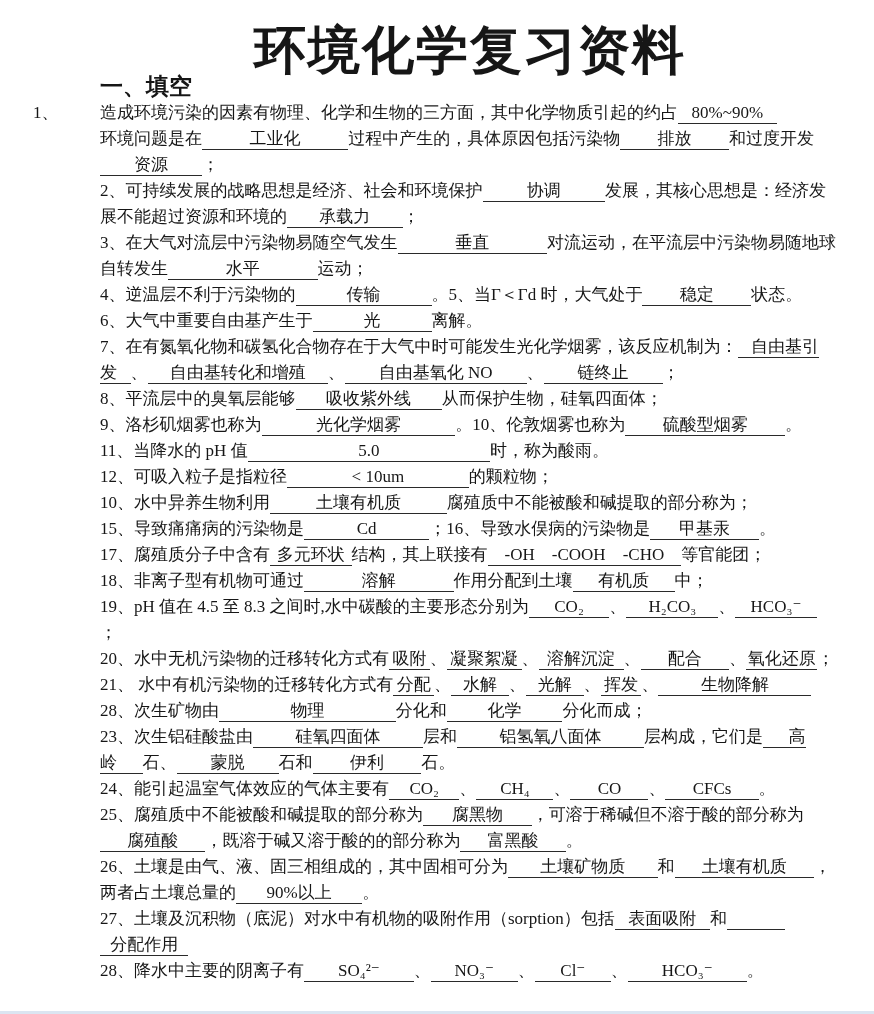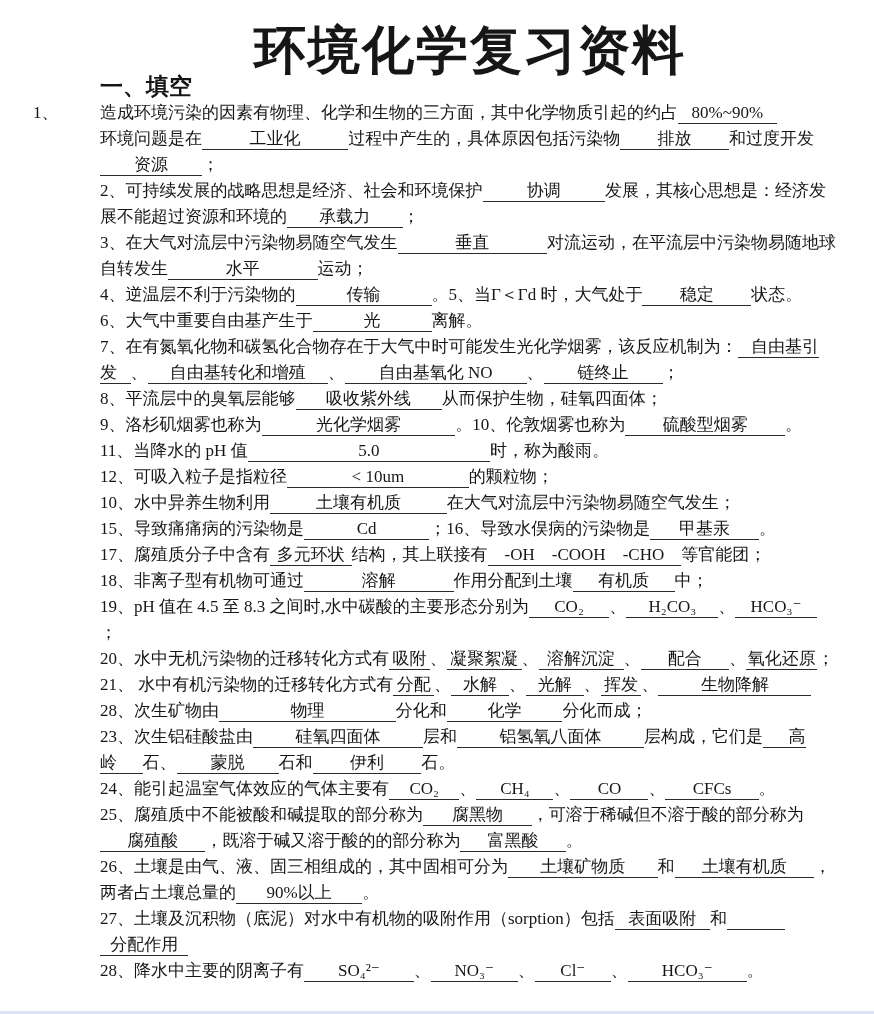--- a/index.html
+++ b/index.html
@@ -70,21 +70,21 @@
       <p class="item item-hanging"><span class="num">1、</span><span class="t">造成环境污染的因素有物理、化学和生物的三方面，其中化学物质引起的约占</span><span class="blank" style="padding-left: 0.8em; padding-right: 0.8em;">80%~90%</span><br><span class="t">环境问题是在</span><span class="blank" style="padding-left: 2.8em; padding-right: 2.8em;">工业化</span><span class="t">过程中产生的，具体原因包括污染物</span><span class="blank" style="padding-left: 2.2em; padding-right: 2.2em;">排放</span><span class="t">和过度开发</span><span class="blank" style="padding-left: 2em; padding-right: 2em;">资源</span><span class="t">；</span></p>
       <p class="item"><span class="t">2、可持续发展的战略思想是经济、社会和环境保护</span><span class="blank" style="padding-left: 2.6em; padding-right: 2.6em; font-family: Liberation Serif, serif;">协调</span><span class="t">发展，其核心思想是：经济发展不能超过资源和环境的</span><span class="blank" style="padding-left: 1.9em; padding-right: 1.9em;">承载力</span><span class="t">；</span></p>
       <p class="item"><span class="t">3、在大气对流层中污染物易随空气发生</span><span class="blank" style="padding-left: 3.4em; padding-right: 3.4em;">垂直</span><span class="t">对流运动，在平流层中污染物易随地球自转发生</span><span class="blank" style="padding-left: 3.4em; padding-right: 3.4em;">水平</span><span class="t">运动；</span></p>
       <p class="item"><span class="t">4、逆温层不利于污染物的</span><span class="blank" style="padding-left: 3em; padding-right: 3em;">传输</span><span class="t">。5、当Γ＜Γd 时，大气处于</span><span class="blank" style="padding-left: 2.2em; padding-right: 2.2em; text-align: center;">稳定</span><span class="t">状态。</span></p>
       <p class="item"><span class="t">6、大气中重要自由基产生于</span><span class="blank" style="padding-left: 3em; padding-right: 3em;">光</span><span class="t">离解。</span></p>
       <p class="item"><span class="t">7、在有氮氧化物和碳氢化合物存在于大气中时可能发生光化学烟雾，该反应机制为：</span><span class="blank" style="padding-left: 0.8em; padding-right: 0.8em;">自由基引发</span><span class="t">、</span><span class="blank" style="padding-left: 1.3em; padding-right: 1.3em;">自由基转化和增殖</span><span class="t">、</span><span class="blank" style="padding-left: 2em; padding-right: 2em;">自由基氧化 NO</span><span class="t">、</span><span class="blank" style="padding-left: 2em; padding-right: 2em;">链终止</span><span class="t">；</span></p>
       <p class="item"><span class="t">8、平流层中的臭氧层能够</span><span class="blank" style="padding-left: 1.8em; padding-right: 1.8em; margin-top: 44px;">吸收紫外线</span><span class="t">从而保护生物，硅氧四面体；</span></p>
       <p class="item"><span class="t">9、洛杉矶烟雾也称为</span><span class="blank" style="padding-left: 3.2em; padding-right: 3.2em;">光化学烟雾</span><span class="t">。10、伦敦烟雾也称为</span><span class="blank" style="padding-left: 2.2em; padding-right: 2.2em;">硫酸型烟雾</span><span class="t">。</span></p>
       <p class="item"><span class="t">11、当降水的 pH 值</span><span class="blank" style="padding-left: 6.5em; padding-right: 6.5em;">5.0</span><span class="t">时，称为酸雨。</span></p>
       <p class="item"><span class="t">12、可吸入粒子是指粒径</span><span class="blank" style="padding-left: 3.8em; padding-right: 3.8em;">&lt; 10um</span><span class="t">的颗粒物；</span></p>
-      <p class="item"><span class="t">10、水中异养生物利用</span><span class="blank" style="padding-left: 2.7em; padding-right: 2.7em;">土壤有机质</span><span class="t">在大气对流层中污染物易随空气发生；</span></p>
+      <p class="item"><span class="t">10、水中异养生物利用</span><span class="blank" style="padding-left: 2.7em; padding-right: 2.7em;">土壤有机质</span><span class="t">腐殖质中不能被酸和碱提取的部分称为；</span></p>
       <p class="item"><span class="t">15、导致痛痛病的污染物是</span><span class="blank" style="padding-left: 3.1em; padding-right: 3.1em;">Cd</span><span class="t">；16、导致水俣病的污染物是</span><span class="blank" style="padding-left: 1.7em; padding-right: 1.7em;">甲基汞</span><span class="t">。</span></p>
       <p class="item"><span class="t">17、腐殖质分子中含有</span><span class="blank" style="padding-left: 0.4em; padding-right: 0.4em;">多元环状</span><span class="t">结构，其上联接有</span><span class="blank" style="padding-left: 1em; padding-right: 1em;">-OH　-COOH　-CHO</span><span class="t">等官能团；</span></p>
       <p class="item"><span class="t">18、非离子型有机物可通过</span><span class="blank" style="padding-left: 3.4em; padding-right: 3.4em;">溶解</span><span class="t">作用分配到土壤</span><span class="blank" style="padding-left: 1.5em; padding-right: 1.5em;">有机质</span><span class="t">中；</span></p>
       <p class="item"><span class="t">19、pH 值在 4.5 至 8.3 之间时,水中碳酸的主要形态分别为</span><span class="blank" style="padding-left: 1.5em; padding-right: 1.5em;">CO₂</span><span class="t">、</span><span class="blank" style="padding-left: 1.3em; padding-right: 1.3em;">H₂CO₃</span><span class="t">、</span><span class="blank" style="padding-left: 0.9em; padding-right: 0.9em;">HCO₃⁻</span><br><span class="t">；</span></p>
       <p class="item"><span class="t">20、水中无机污染物的迁移转化方式有</span><span class="blank" style="padding-left: 0.2em; padding-right: 0.2em;">吸附</span><span class="t">、</span><span class="blank" style="padding-left: 0.2em; padding-right: 0.2em;">凝聚絮凝</span><span class="t">、</span><span class="blank" style="padding-left: 0.5em; padding-right: 0.5em;">溶解沉淀</span><span class="t">、</span><span class="blank" style="padding-left: 1.6em; padding-right: 1.6em;">配合</span><span class="t">、</span><span class="blank" style="padding-left: 0.1em; padding-right: 0.1em;">氧化还原</span><span class="t">；</span></p>
       <p class="item"><span class="t">21、 水中有机污染物的迁移转化方式有</span><span class="blank" style="padding-left: 0.2em; padding-right: 0.2em;">分配</span><span class="t">、</span><span class="blank" style="padding-left: 0.7em; padding-right: 0.7em;">水解</span><span class="t">、</span><span class="blank" style="padding-left: 0.7em; padding-right: 0.7em;">光解</span><span class="t">、</span><span class="blank" style="padding-left: 0.2em; padding-right: 0.2em;">挥发</span><span class="t">、</span><span class="blank" style="padding-left: 2.5em; padding-right: 2.5em;">生物降解</span></p>
       <p class="item"><span class="t">28、次生矿物由</span><span class="blank" style="padding-left: 4.2em; padding-right: 4.2em;">物理</span><span class="t">分化和</span><span class="blank" style="padding-left: 2.4em; padding-right: 2.4em;">化学</span><span class="t">分化而成；</span></p>
       <p class="item"><span class="t">23、次生铝硅酸盐由</span><span class="blank" style="padding-left: 2.5em; padding-right: 2.5em;">硅氧四面体</span><span class="t">层和</span><span class="blank" style="padding-left: 2.5em; padding-right: 2.5em;">铝氢氧八面体</span><span class="t">层构成，它们是</span><span class="blank" style="padding-left: 1.5em; padding-right: 1.5em;">高岭</span><span class="t">石、</span><span class="blank" style="padding-left: 2em; padding-right: 2em;">蒙脱</span><span class="t">石和</span><span class="blank" style="padding-left: 2.2em; padding-right: 2.2em;">伊利</span><span class="t">石。</span></p>
       <p class="item"><span class="t">24、能引起温室气体效应的气体主要有</span><span class="blank" style="padding-left: 1.2em; padding-right: 1.2em;">CO₂</span><span class="t">、</span><span class="blank" style="padding-left: 1.4em; padding-right: 1.4em;">CH₄</span><span class="t">、</span><span class="blank" style="padding-left: 1.6em; padding-right: 1.6em;">CO</span><span class="t">、</span><span class="blank" style="padding-left: 1.6em; padding-right: 1.6em;">CFCs</span><span class="t">。</span></p>
       <p class="item"><span class="t">25、腐殖质中不能被酸和碱提取的部分称为</span><span class="blank" style="padding-left: 1.7em; padding-right: 1.7em;">腐黑物</span><span class="t">，可溶于稀碱但不溶于酸的部分称为</span><span class="blank" style="padding-left: 1.6em; padding-right: 1.6em;">腐殖酸</span><span class="t">，既溶于碱又溶于酸的的部分称为</span><span class="blank" style="padding-left: 1.6em; padding-right: 1.6em;">富黑酸</span><span class="t">。</span></p>

